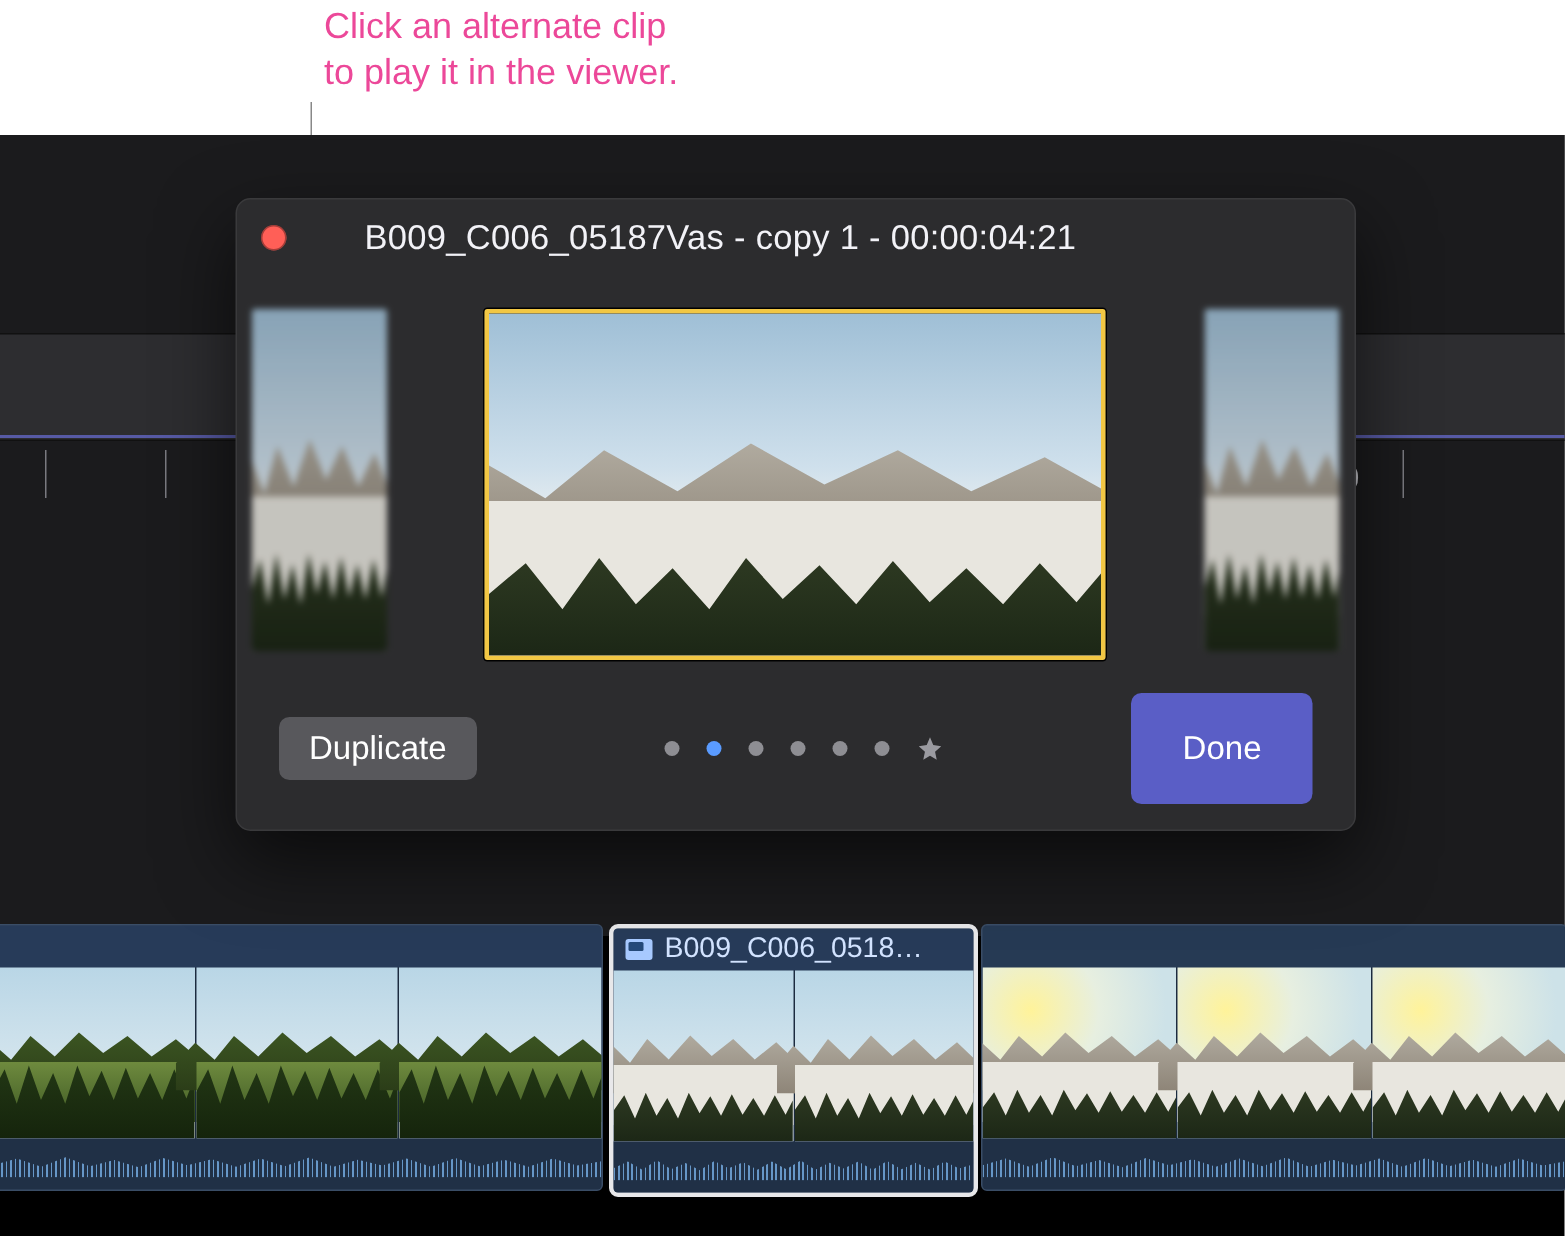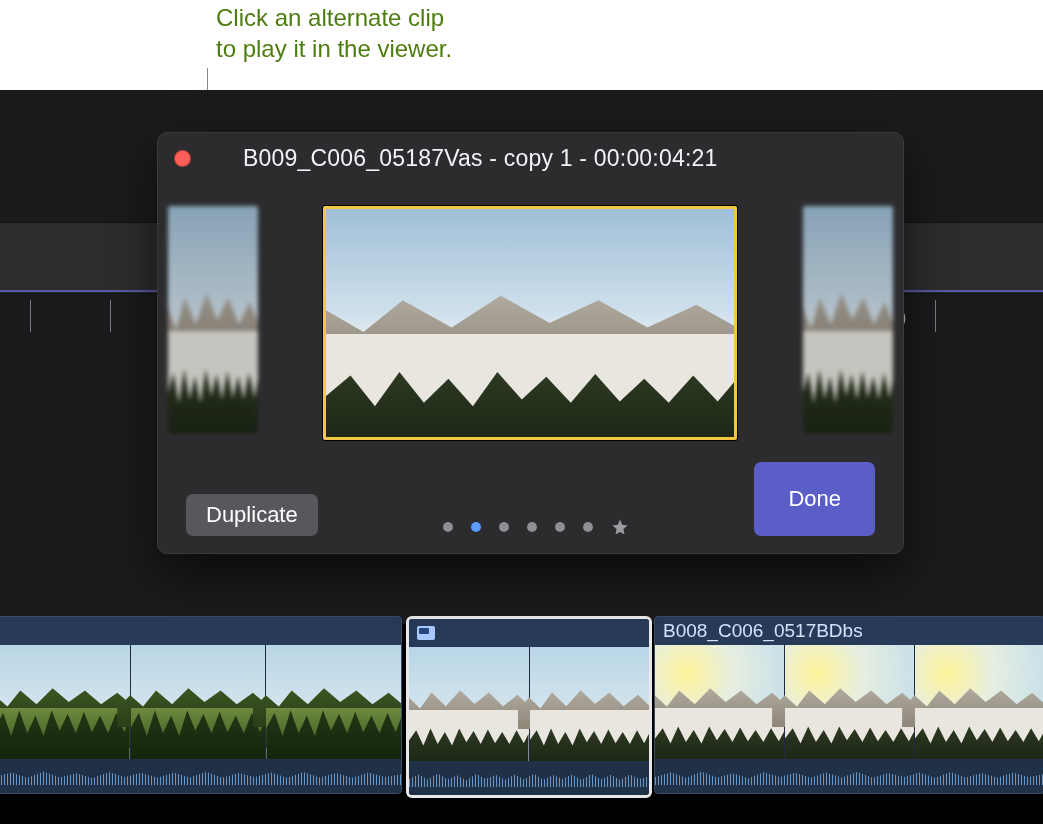--- a/index.html
+++ b/index.html
@@ -1,16 +1,16 @@
 <!DOCTYPE html>
 <html><head>
 <meta charset="utf-8">
 <style>
   html,body{margin:0;padding:0;width:1043px;height:838px;background:#fff;font-family:-apple-system,Helvetica,Arial,sans-serif;overflow:hidden;}
-  .callout-text{position:absolute;left:216px;top:2px;font-size:24px;color:#4d7c0f;line-height:1.3;}
+  .callout-text{position:absolute;left:216px;top:2px;font-size:24px;color:#ec4899;line-height:1.3;}
   .callout-line-v{position:absolute;left:207px;top:68px;width:1px;height:210px;background:#888;}
   .callout-line-h{position:absolute;left:207px;top:278px;width:30px;height:1px;background:#888;}
 
   .app-band{position:absolute;left:0;top:90px;width:1043px;height:734px;background:#000;}
   .app-dark{position:absolute;left:0;top:90px;width:1043px;height:534px;background:#1b1b1d;}
   .ruler-band{position:absolute;left:0;top:222px;width:1043px;height:70px;background:#2d2d30;border-top:1px solid #111;border-bottom:1px solid #111;}
   .ruler-line{position:absolute;left:0;top:290px;width:1043px;height:2px;background:#575aa5;}
   .tick{position:absolute;top:300px;width:1px;height:32px;background:#7a7a80;}
   .tick-label{position:absolute;top:306px;color:#c7c7cc;font-size:22px;}
 
@@ -23,21 +23,21 @@
   .carousel{position:relative;height:260px;margin-top:10px;}
   .thumb{position:absolute;top:18px;height:228px;border-radius:2px;overflow:hidden;}
   .thumb.left{left:10px;width:90px;filter:blur(2px) brightness(.85);}
   .thumb.right{right:10px;width:90px;filter:blur(2px) brightness(.85);}
   .thumb.center{left:165px;width:408px;border:3px solid #f2c744;box-shadow:0 0 0 1px #000;}
   .sky{position:absolute;inset:0;background:linear-gradient(#9fbfd6 0%,#cfe0ec 45%,#e9eef0 60%);}
   .snow{position:absolute;left:0;right:0;top:55%;height:35%;background:#e8e6df;}
   .ridge{position:absolute;left:-10%;right:-10%;top:32%;height:40%;background:linear-gradient(#b6b1a6,#8e8578);clip-path:polygon(0 60%,8% 30%,16% 55%,24% 20%,34% 50%,44% 15%,54% 45%,64% 20%,74% 50%,84% 25%,94% 55%,100% 30%,100% 100%,0 100%);}
   .trees{position:absolute;left:0;right:0;bottom:0;height:30%;background:linear-gradient(#2e3a22,#1c2716);clip-path:polygon(0 40%,6% 10%,12% 55%,18% 5%,24% 50%,30% 15%,36% 55%,42% 5%,48% 45%,54% 12%,60% 50%,66% 8%,72% 48%,78% 15%,84% 50%,90% 10%,96% 48%,100% 20%,100% 100%,0 100%);}
 
-  .pop-bottom{display:flex;align-items:flex-end;justify-content:space-between;padding:14px 28px 0 28px;}
+  .pop-bottom{display:flex;align-items:center;justify-content:space-between;padding:14px 28px 0 28px;}
   .btn{border:none;border-radius:7px;padding:8px 20px;font-size:22px;color:#fff;cursor:pointer;}
   .btn-grey{background:#58585c;}
   .btn-blue{background:#5a5ec6;padding:24px 34px;}
   .pager{display:flex;align-items:center;gap:18px;}
   .dot{width:10px;height:10px;border-radius:50%;background:#8e8e93;}
   .dot.active{background:#5a9bff;}
   .pager svg{width:18px;height:18px;fill:#9a9aa0;}
 
   
   .timeline{position:absolute;left:0;top:616px;width:1043px;height:180px;}
@@ -142,42 +142,40 @@
           <div class="snow"></div>
           <div class="trees"></div>
         </div>
     </div>
     <div class="wave"></div>
   </div>
 
   <div class="clip selected" style="left:406px;width:240px">
     <div class="hdr">
       <span class="badge"></span>
+      <span class="hdr-ellipsis">B009_C006_0518…</span>
     </div>
     <div class="filmstrip">
       <div class="frame">
           <div class="sky"></div>
           <div class="ridge"></div>
           <div class="snow"></div>
           <div class="trees"></div>
         </div>
       <div class="frame">
           <div class="sky"></div>
           <div class="ridge"></div>
           <div class="snow"></div>
           <div class="trees"></div>
         </div>
     </div>
     <div class="wave"></div>
   </div>
 
   <div class="clip" style="left:654px;width:389px">
-    <div class="hdr">
-        <span class="hdr-ellipsis">B008_C006_0517BDbs</span>
-      </div>
     <div class="filmstrip">
       <div class="frame sunny">
           <div class="sky"></div>
           <div class="ridge"></div>
           <div class="snow"></div>
           <div class="trees"></div>
         </div>
       <div class="frame sunny">
           <div class="sky"></div>
           <div class="ridge"></div>

